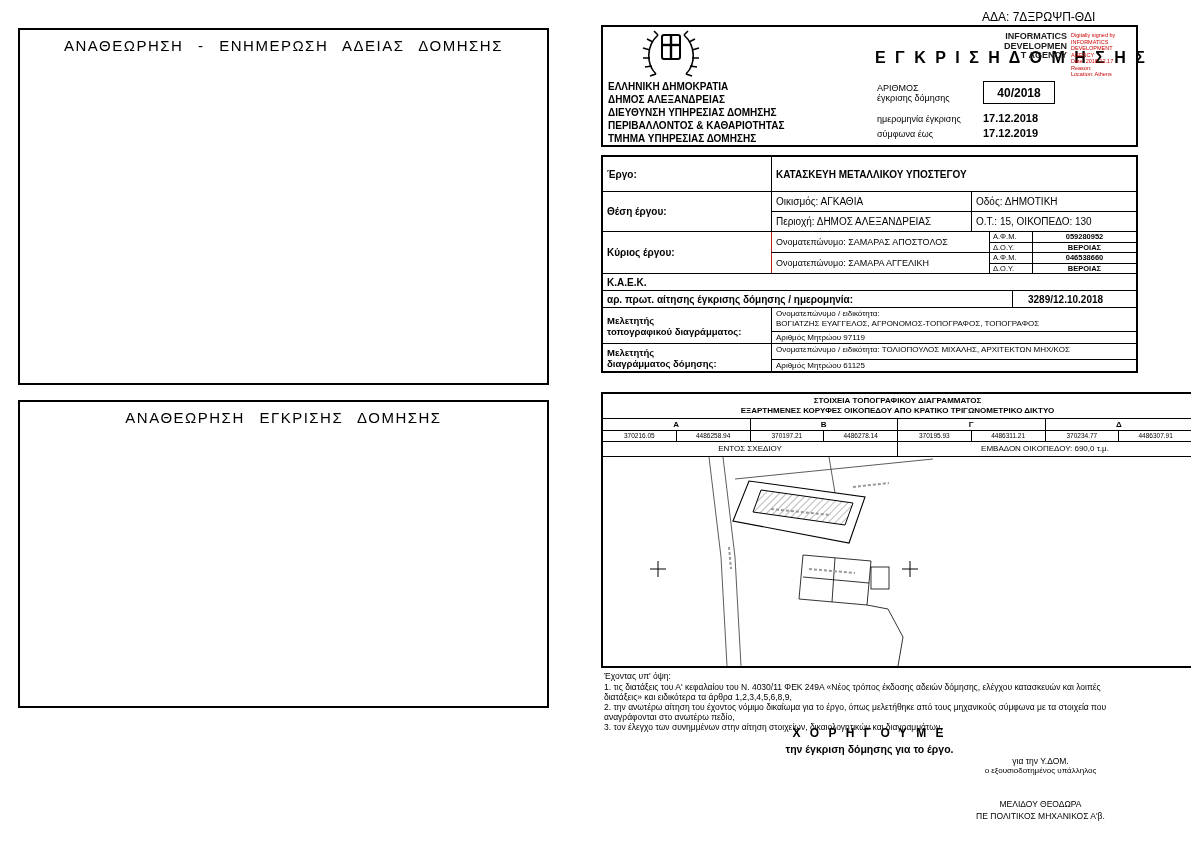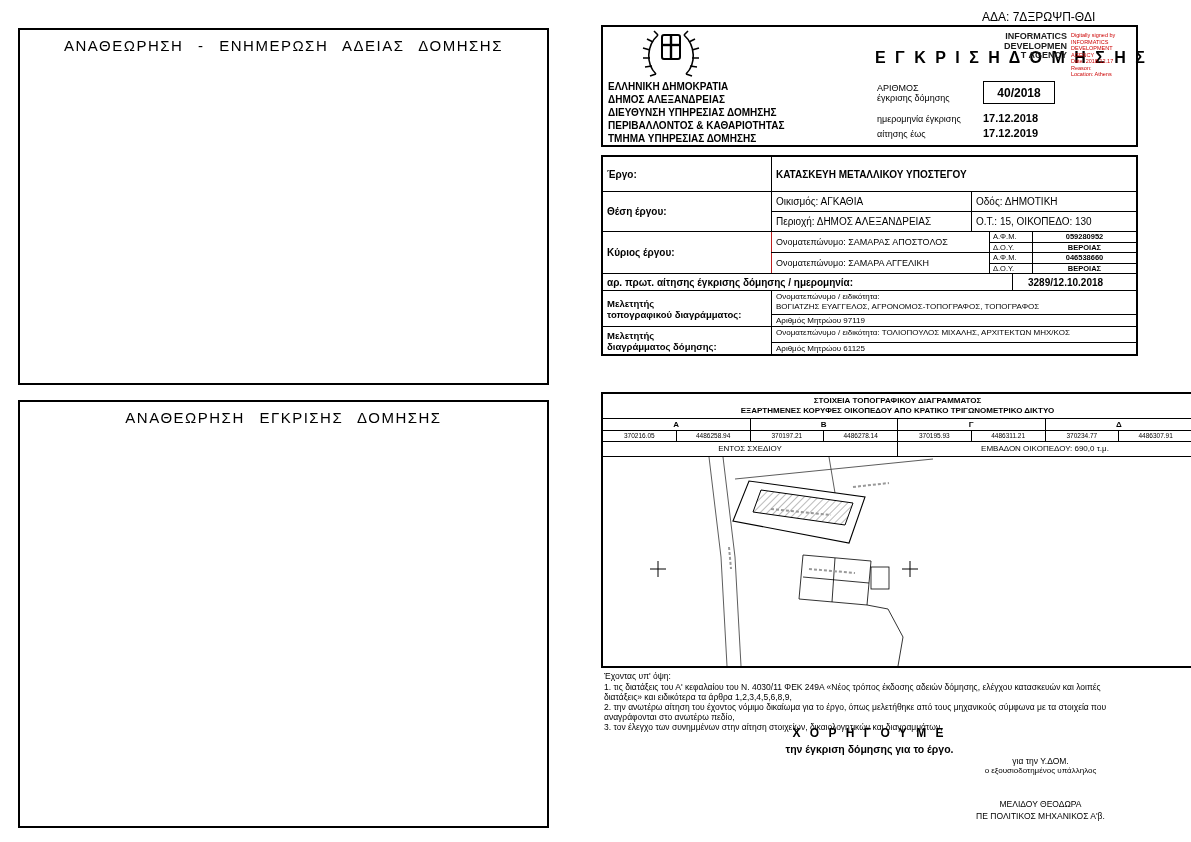--- a/index.html
+++ b/index.html
@@ -4,21 +4,21 @@
 <style>
   * { margin:0; padding:0; box-sizing:border-box; }
   body { background:#e8e8e8; }
   .page {
     position:relative; width:1191px; height:842px; background:#ffffff;
     font-family:"Liberation Sans", sans-serif; color:#000; overflow:hidden;
   }
   
   .rev-box { position:absolute; border:2px solid #000; background:#fff; }
   .rev-box.one { left:18px; top:28px; width:531px; height:357px; }
-  .rev-box.two { left:18px; top:400px; width:531px; height:428px; }
+  .rev-box.two { left:18px; top:400px; width:531px; height:308px; }
   .rev-title { text-align:center; margin-top:7px; font-size:15px; letter-spacing:1.5px; word-spacing:9px; }
   
   .ada { position:absolute; left:982px; top:10px; font-size:12px; }
   
   .header-box { position:absolute; left:601px; top:25px; width:537px; height:122px; border:2px solid #000; }
   .emblem-wrap { position:absolute; left:38px; top:3px; width:60px; height:48px; }
   .agency { position:absolute; left:5px; top:53px; width:265px; font-weight:bold; font-size:10px; line-height:13px; }
   .hdr-title { position:absolute; left:272px; top:22px; width:240px; font-weight:bold; font-size:16px; letter-spacing:2.5px; white-space:nowrap; }
   .num-label { position:absolute; left:274px; top:56px; font-size:9px; line-height:10px; }
   .num-box { position:absolute; left:380px; top:54px; width:72px; height:23px; border:1.5px solid #000;
@@ -126,21 +126,21 @@
       <div>ΤΜΗΜΑ ΥΠΗΡΕΣΙΑΣ ΔΟΜΗΣΗΣ</div>
     </div>
     <div class="hdr-title">Ε Γ Κ Ρ Ι Σ Η  Δ Ο Μ Η Σ Η Σ</div>
     <div class="num-label">
       <div>ΑΡΙΘΜΟΣ</div>
       <div>έγκρισης δόμησης</div>
     </div>
     <div class="num-box">40/2018</div>
     <div class="date-label1">ημερομηνία έγκρισης</div>
     <div class="date-val1">17.12.2018</div>
-    <div class="date-label2">αίτησης έως</div>
+    <div class="date-label2">σύμφωνα έως</div>
     <div class="date-val2">17.12.2019</div>
     <div class="stamp">
       <div class="stamp-black">
         <div>INFORMATICS</div>
         <div>DEVELOPMEN</div>
         <div>T AGENCY</div>
       </div>
       <div class="stamp-red">
         <div>Digitally signed by</div>
         <div>INFORMATICS</div>
@@ -198,20 +198,23 @@
             </div>
             <div class="afm-row">
               <div class="afm-lbl">Δ.Ο.Υ.</div>
               <div class="afm-val">ΒΕΡΟΙΑΣ</div>
             </div>
           </div>
         </div>
       </div>
     </div>
 
+    <div class="mt-row kaek-row">
+      <div class="cell nol" style="flex:1">Κ.Α.Ε.Κ.</div>
+    </div>
 
     <div class="mt-row prot-row">
       <div class="cell nol prot-lbl">αρ. πρωτ. αίτησης έγκρισης δόμησης / ημερομηνία:</div>
       <div class="prot-val">3289/12.10.2018</div>
     </div>
 
     <div class="mt-row stud-row1">
       <div class="cell nol lblcell" style="font-size:9.5px">
         <div>Μελετητής</div>
         <div>τοπογραφικού διαγράμματος:</div>

